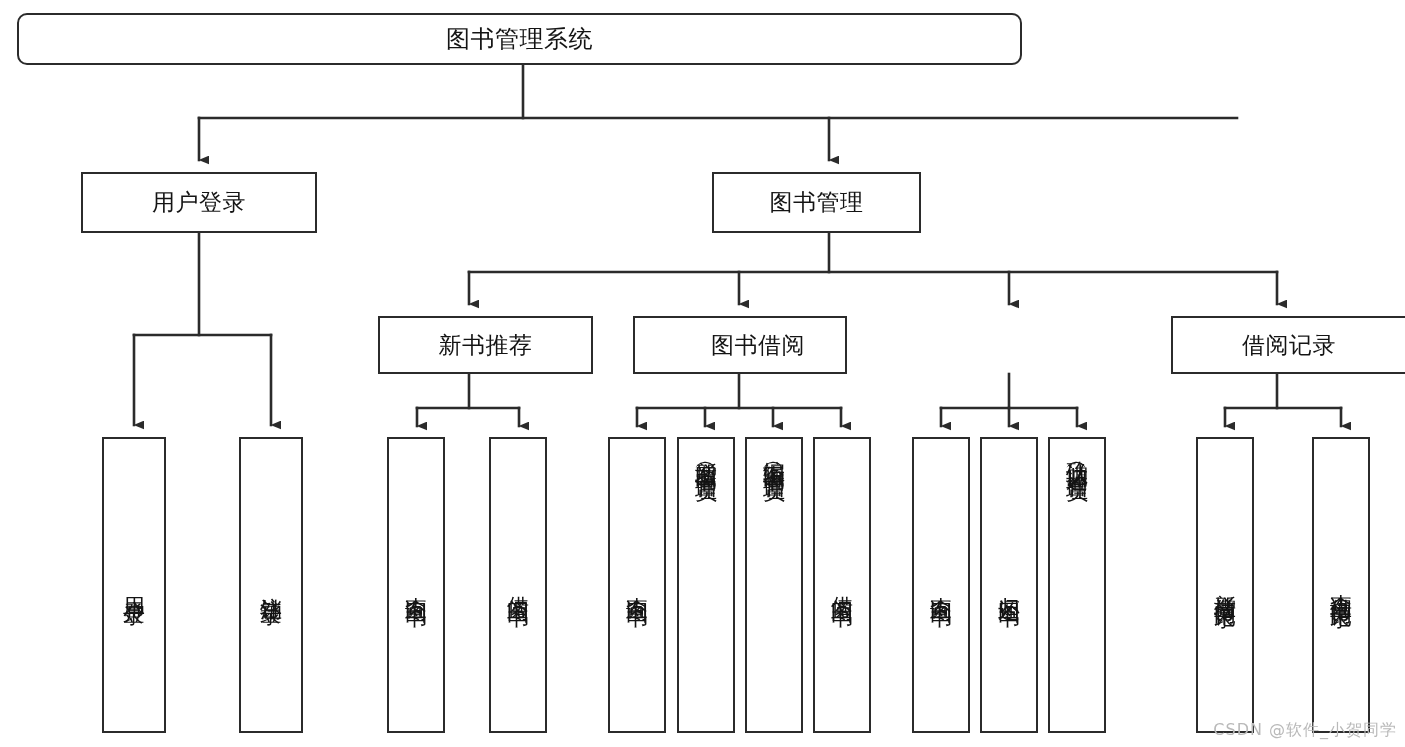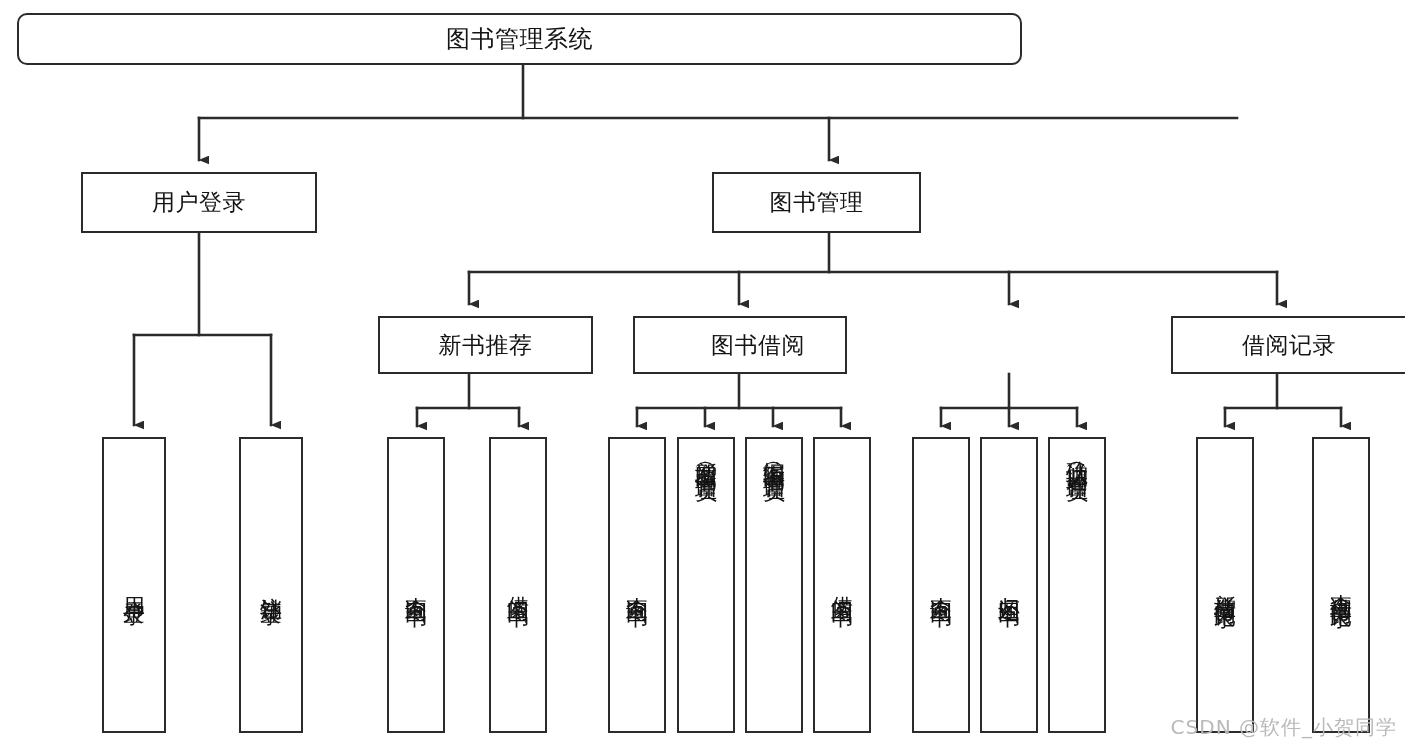--- a/index.html
+++ b/index.html
@@ -63,21 +63,21 @@
   }
   
   .node.vert.centered {
     align-items: center;
     padding-top: 0;
   }
   .watermark {
     position: absolute;
     right: 8px;
     bottom: 6px;
-    font-size: 20px;
+    font-size: 16px;
     color: #b9b9b9;
     letter-spacing: 1px;
     z-index: 5;
     white-space: nowrap;
     font-family: "DejaVu Sans", "Liberation Sans", sans-serif;
   }
 </style>
 </head>
 <body>
 

